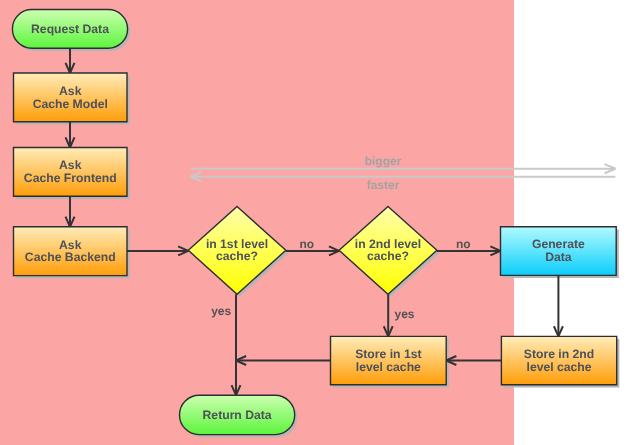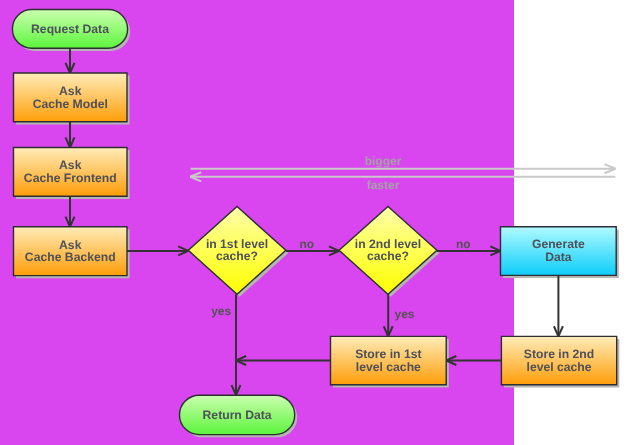--- a/index.html
+++ b/index.html
@@ -1,19 +1,19 @@
 <!DOCTYPE html>
 <html><head>
 <meta charset="utf-8">
 <title>Cache lookup flowchart</title>
 <style>
   html, body { margin:0; padding:0; background:#ffffff; }
   body { width:630px; height:445px; overflow:hidden;
          font-family:"Liberation Sans", sans-serif; }
-  #canvas { position:relative; width:514px; height:445px; background:#d946ef; }
+  #canvas { position:relative; width:514px; height:445px; background:#fca5a5; }
   svg#diagram { position:absolute; left:0; top:0; width:630px; height:445px; display:block; }
   svg#diagram text { text-rendering:geometricPrecision; }
   svg#diagram { transform:translateZ(0); }
   .node-label { font-family:"Liberation Sans", sans-serif; font-weight:bold;
                 font-size:12.2px; fill:#4e5159; text-anchor:middle; }
   .edge-label { font-family:"Liberation Sans", sans-serif; font-weight:bold;
                 font-size:12px; fill:#535353; }
   .axis-label { font-family:"Liberation Sans", sans-serif; font-weight:bold;
                 font-size:12px; fill:#a3a3a3; text-anchor:middle; }
   .nodeshape { stroke:#2c2e34; stroke-width:1.4; }

